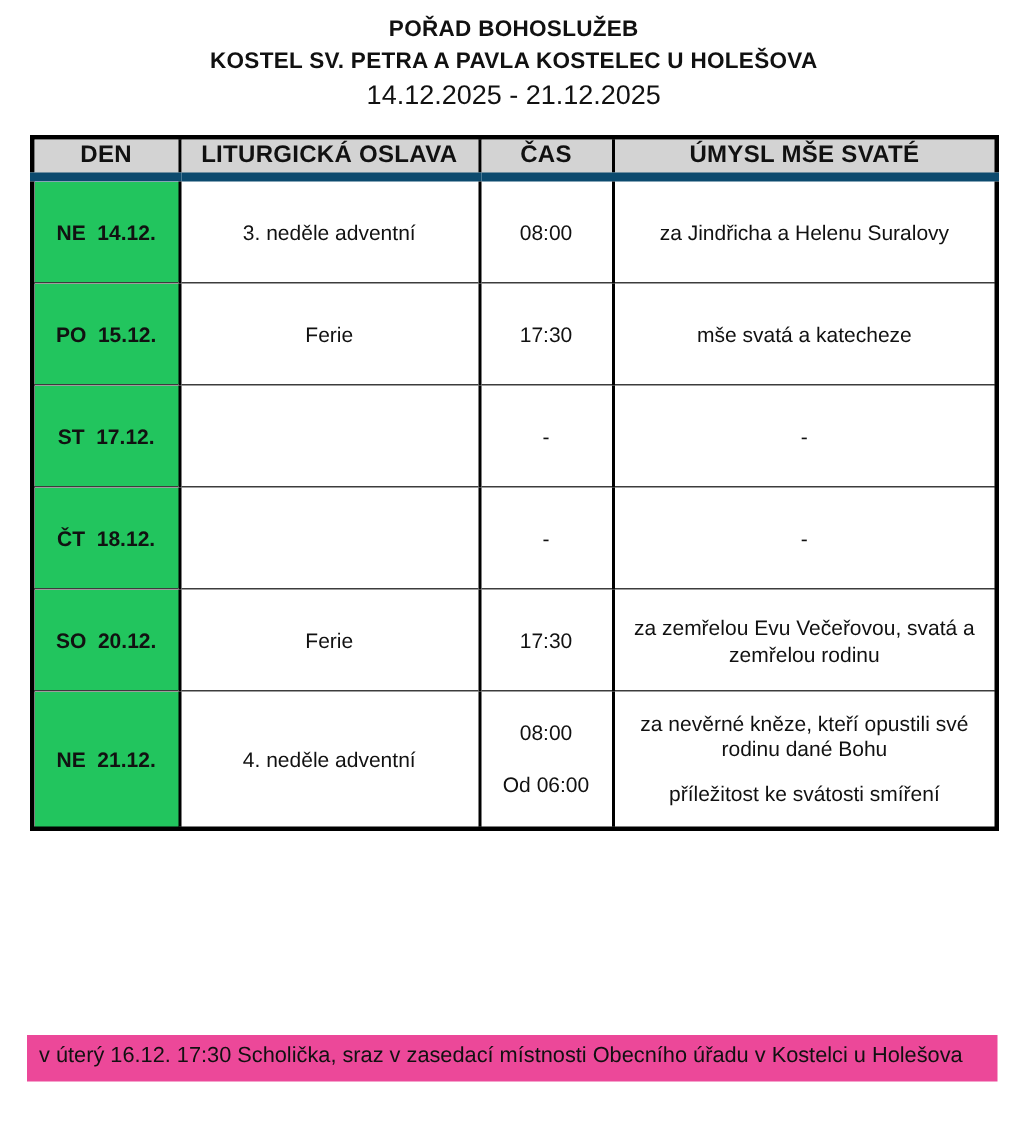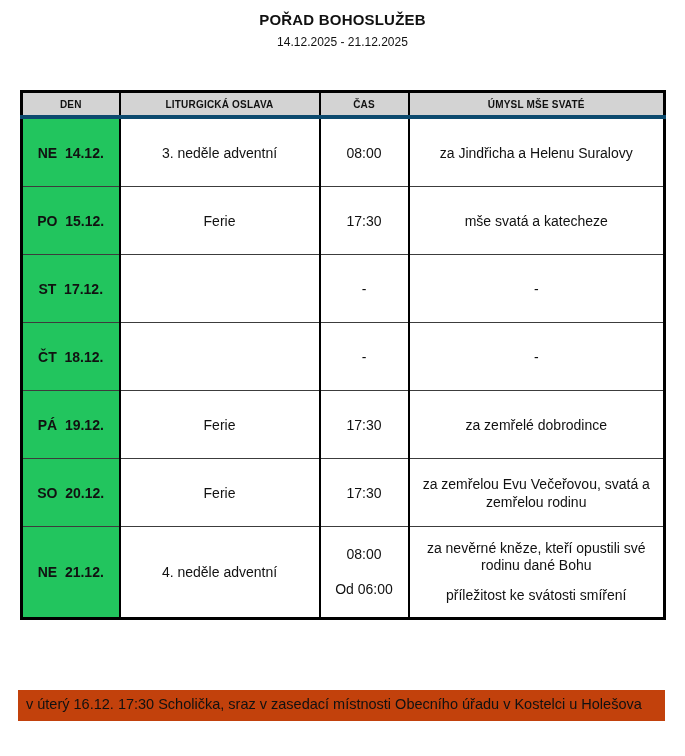--- a/index.html
+++ b/index.html
@@ -27,21 +27,21 @@
     line-height: 21px;
     letter-spacing: 0.2px;
   }
   .doc-subtitle {
     font-size: 15px;
     font-weight: bold;
     line-height: 21px;
     letter-spacing: 0.2px;
   }
   .doc-dates {
-    font-size: 12px;
+    font-size: 18px;
     font-weight: normal;
     line-height: 20px;
     margin-top: 2px;
   }
   table.schedule {
     position: absolute;
     left: 20px;
     top: 90px;
     width: 643px;
     border-collapse: collapse;
@@ -57,22 +57,22 @@
     font-size: 14px;
     vertical-align: middle;
     text-align: center;
     padding: 0 3px;
     overflow: hidden;
   }
   table.schedule th {
     background: #d3d3d3;
     font-weight: bold;
     height: 22px;
-    font-size: 10px;
-    border-bottom: 4px solid #0c4a6e;
+    font-size: 16px;
+    border-bottom: 6px solid #0c4a6e;
     letter-spacing: 0.2px;
   }
   th.col-day, td.cell-day {
     text-align: left;
     padding-left: 8px;
   }
   th.col-day { text-align: center; padding-left: 3px; }
   td.cell-day {
     background: #22c55e;
     font-weight: bold;
@@ -88,34 +88,35 @@
     align-items: center;
     height: 88px;
   }
   .stack .entry { line-height: 17px; }
   .single { line-height: 18px; }
   .footer-note {
     position: absolute;
     left: 18px;
     top: 690px;
     width: 631px;
-    background: #c2410c;
+    background: #ec4899;
     font-size: 14.5px;
     line-height: 21px;
     padding: 4px 8px 6px 8px;
     text-align: left;
   }
 </style>
 </head>
 <body>
 
 <div class="page">
 
   <div class="doc-header">
     <div class="doc-title">POŘAD BOHOSLUŽEB</div>
+    <div class="doc-subtitle">KOSTEL SV. PETRA A PAVLA KOSTELEC U HOLEŠOVA</div>
     <div class="doc-dates">14.12.2025 - 21.12.2025</div>
   </div>
 
   <table class="schedule">
     <colgroup>
       <col style="width:98px">
       <col style="width:200px">
       <col style="width:89px">
       <col style="width:256px">
     </colgroup>
@@ -162,30 +163,20 @@
       <td class="cell-day">ČT&nbsp;&nbsp;18.12.</td>
       <td class="cell-celebration"></td>
       <td class="cell-time">
             <div class="single">-</div>
           </td>
       <td class="cell-intention">
             <div class="single">-</div>
           </td>
     </tr>
         <tr class="day-row">
-      <td class="cell-day">PÁ&nbsp;&nbsp;19.12.</td>
-      <td class="cell-celebration">Ferie</td>
-      <td class="cell-time">
-            <div class="single">17:30</div>
-          </td>
-      <td class="cell-intention">
-            <div class="single">za zemřelé dobrodince</div>
-          </td>
-    </tr>
-        <tr class="day-row">
       <td class="cell-day">SO&nbsp;&nbsp;20.12.</td>
       <td class="cell-celebration">Ferie</td>
       <td class="cell-time">
             <div class="single">17:30</div>
           </td>
       <td class="cell-intention">
             <div class="single">za zemřelou Evu Večeřovou, svatá a zemřelou rodinu</div>
           </td>
     </tr>
         <tr class="day-row tall">

